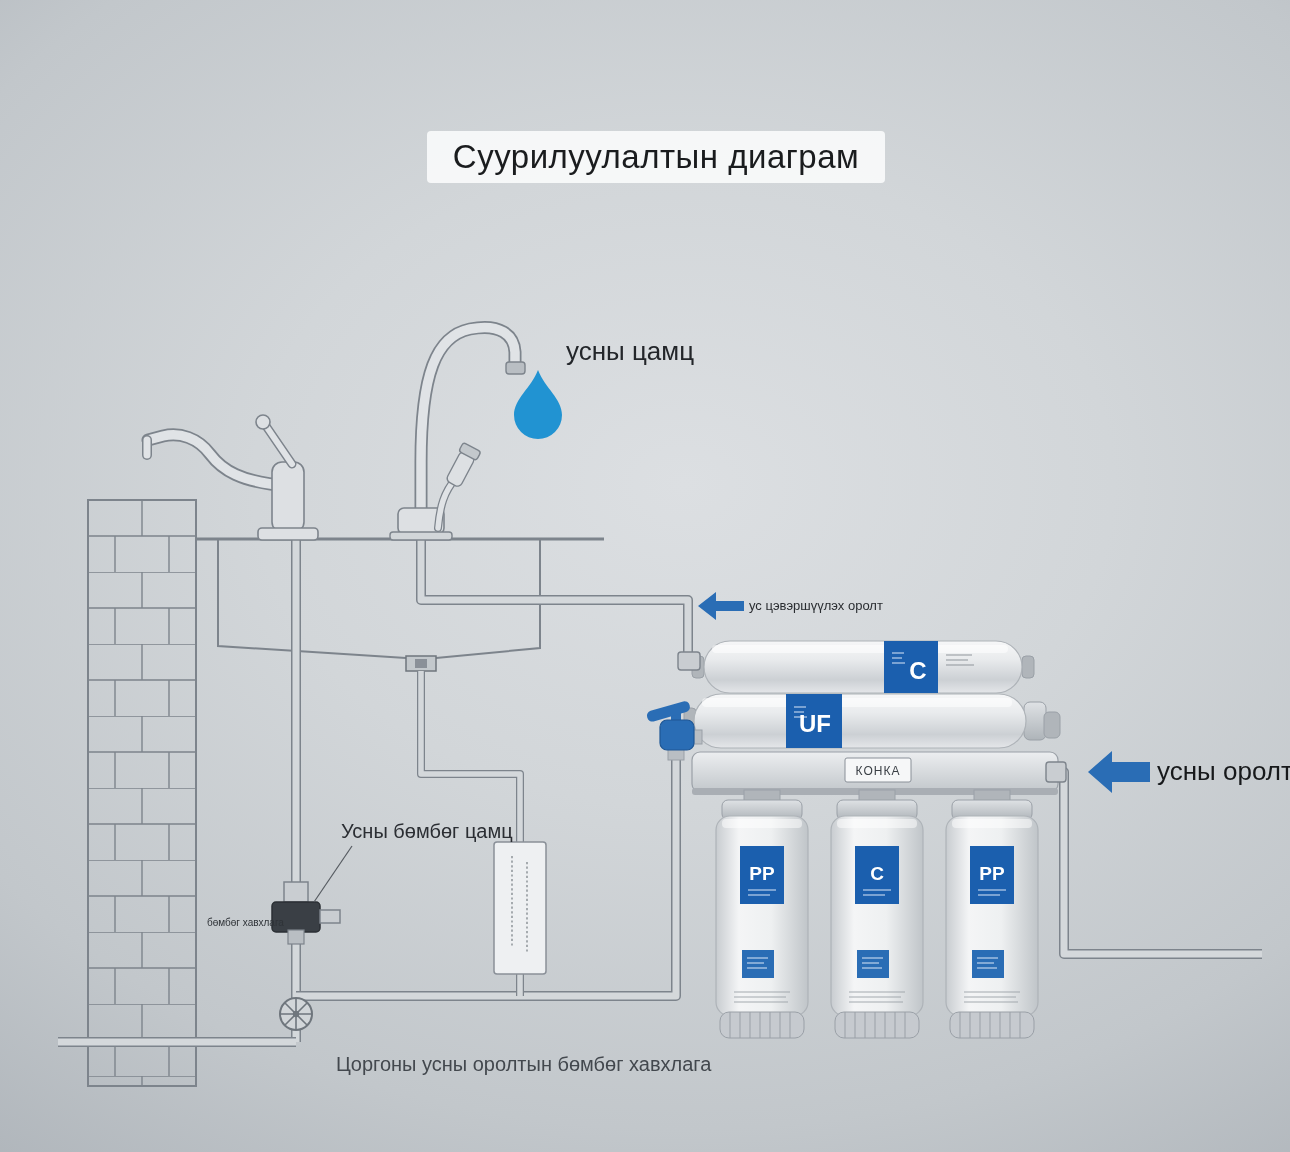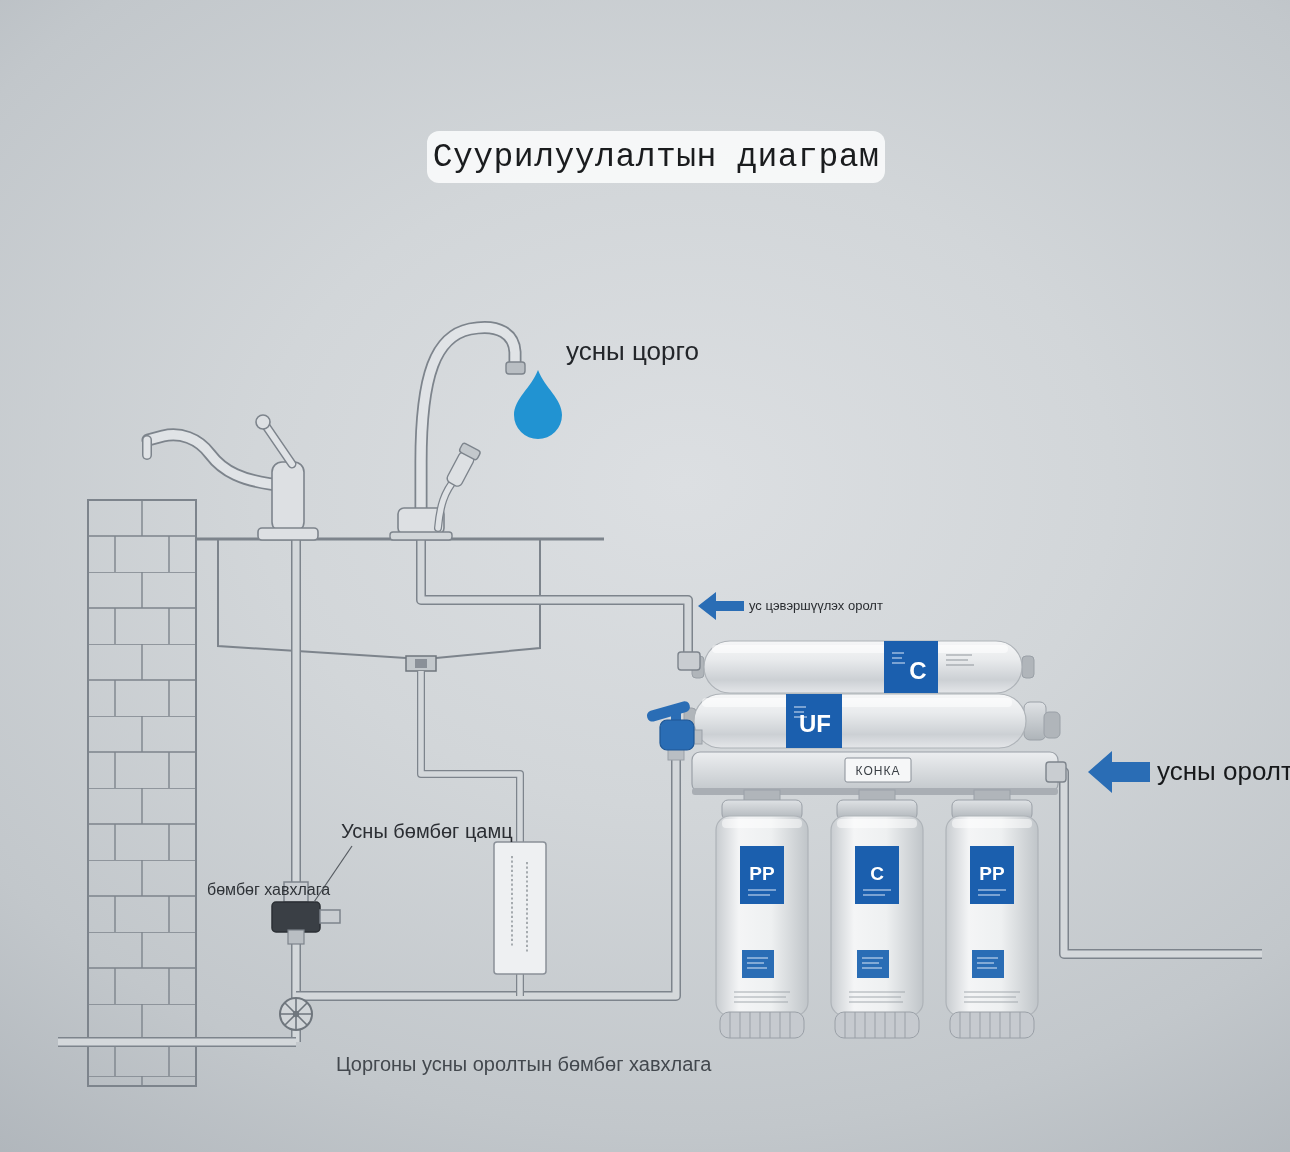--- a/index.html
+++ b/index.html
@@ -26,29 +26,29 @@
   .outline{fill:none;stroke:#7d848c;stroke-width:2}
 
   text{font-family:"Liberation Sans",sans-serif}
   .band-letter{fill:#ffffff;font-weight:bold;font-size:24px;text-anchor:middle}
   .band-letter-sm{fill:#ffffff;font-weight:bold;font-size:19px;text-anchor:middle}
   .brand-text{fill:#3a3f45;font-size:12px;text-anchor:middle;letter-spacing:1px}
 
   .lbl{position:absolute;color:#23262a;white-space:nowrap}
   .title-box{
     position:absolute;left:427px;top:131px;width:458px;height:52px;
-    background:rgba(253,254,254,.84);border-radius:12px;
+    background:rgba(253,254,254,.84);border-radius:4px;
     display:flex;align-items:center;justify-content:center;
-    font-size:33px;color:#1a1c1e;letter-spacing:.5px;font-family:Liberation Mono, monospace;
+    font-size:33px;color:#1a1c1e;letter-spacing:.5px;
   }
   .lbl-faucet{left:566px;top:336px;font-size:26px}
   .lbl-port{left:749px;top:598px;font-size:13px;color:#2a2d31}
   .lbl-inlet{left:1157px;top:756px;font-size:26px;color:#17191b}
   .lbl-jacket{left:341px;top:820px;font-size:20px;color:#2b2e33}
-  .lbl-ballvalve{left:207px;top:881px;font-size:16px;color:#2f3338}
+  .lbl-ballvalve{left:207px;top:917px;font-size:10px;color:#2f3338}
   .lbl-caption{left:336px;top:1053px;font-size:20px;color:#43484e}
 </style>
 </head>
 <body>
 
 <div class="stage">
 
   <svg width="1290" height="1152" viewBox="0 0 1290 1152">
     <defs>
       <pattern id="brick" x="88" y="500" width="108" height="72" patternUnits="userSpaceOnUse">
@@ -254,19 +254,19 @@
     <rect x="678" y="652" width="22" height="18" rx="3" fill="#c9cdd1" stroke="#7d848c" stroke-width="1.4"></rect>
     <rect x="1046" y="762" width="20" height="20" rx="3" fill="#c9cdd1" stroke="#7d848c" stroke-width="1.4"></rect>
 
     <polygon points="698,606 716,592 716,601 744,601 744,611 716,611 716,620" fill="#2a6db5"></polygon>
     <polygon points="1088,772 1112,751 1112,762 1150,762 1150,782 1112,782 1112,793" fill="#2a6db5"></polygon>
 
     <path d="M352 846 L314 902" stroke="#565b61" stroke-width="1.2"></path>
   </svg>
 
   <div class="title-box">Суурилуулалтын диаграм</div>
-  <div class="lbl lbl-faucet">усны цорго</div>
+  <div class="lbl lbl-faucet">усны цамц</div>
   <div class="lbl lbl-port">ус цэвэршүүлэх оролт</div>
   <div class="lbl lbl-inlet">усны оролт</div>
   <div class="lbl lbl-jacket">Усны бөмбөг цамц</div>
   <div class="lbl lbl-ballvalve">бөмбөг хавхлага</div>
   <div class="lbl lbl-caption">Цоргоны усны оролтын бөмбөг хавхлага</div>
 </div>
 
 </body></html>

